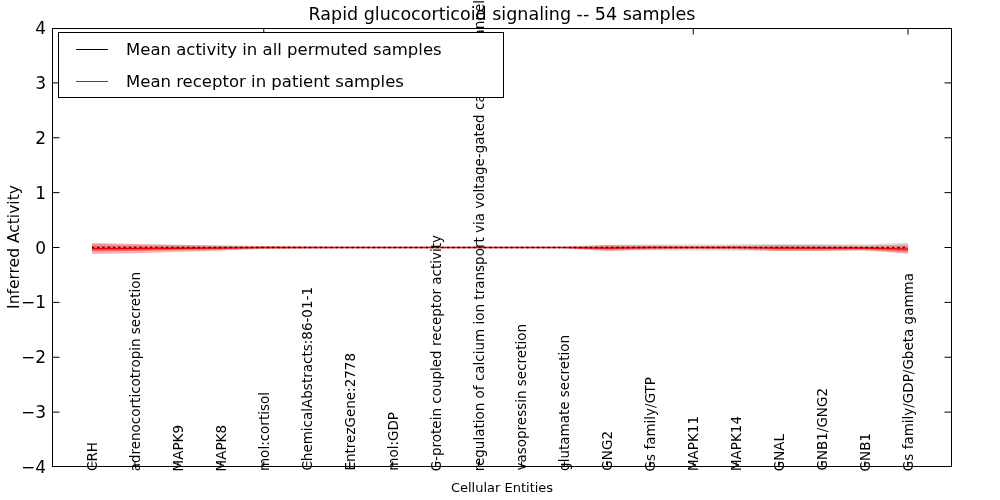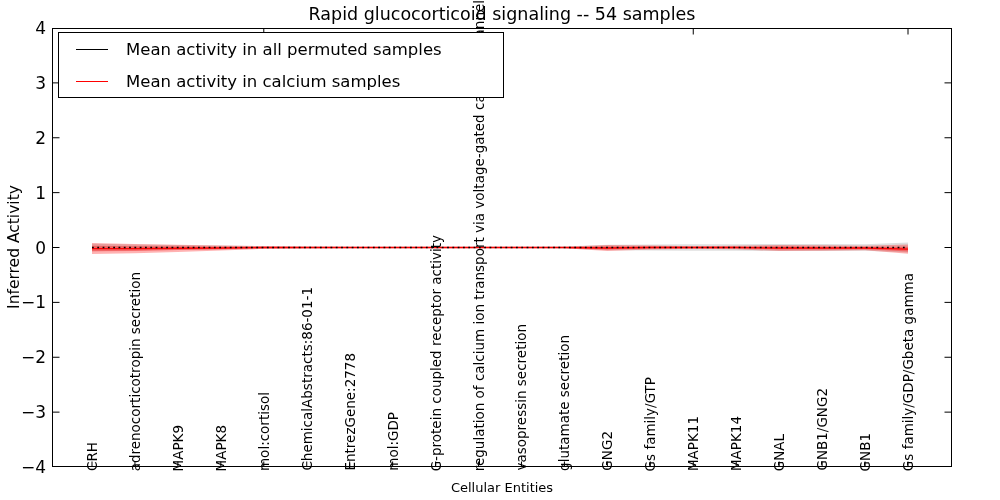--- a/index.html
+++ b/index.html
@@ -134,19 +134,19 @@
       <div class="cat-label" style="left: 900px;">Gs family/GDP/Gbeta gamma</div>
     </div>
 
   <div class="legend">
     <div class="legend-row">
       <span class="legend-line" id="legend-line-0" style="border-top-color: rgb(0, 0, 0);"></span>
       <span class="legend-label">Mean activity in all permuted samples</span>
     </div>
     <div class="legend-row">
       <span class="legend-line" id="legend-line-1" style="border-top-color: rgb(255, 0, 0);"></span>
-      <span class="legend-label">Mean activity in calcium samples</span>
+      <span class="legend-label">Mean receptor in patient samples</span>
     </div>
   </div>
 
   <div class="xlabel">Cellular Entities</div>
 
 </div>
 
 </body></html>

